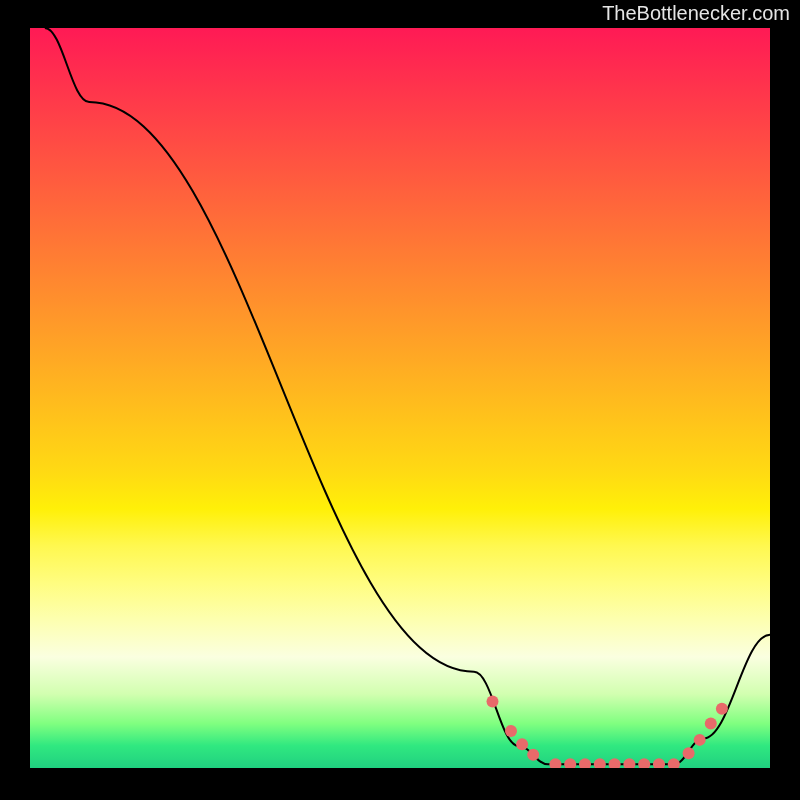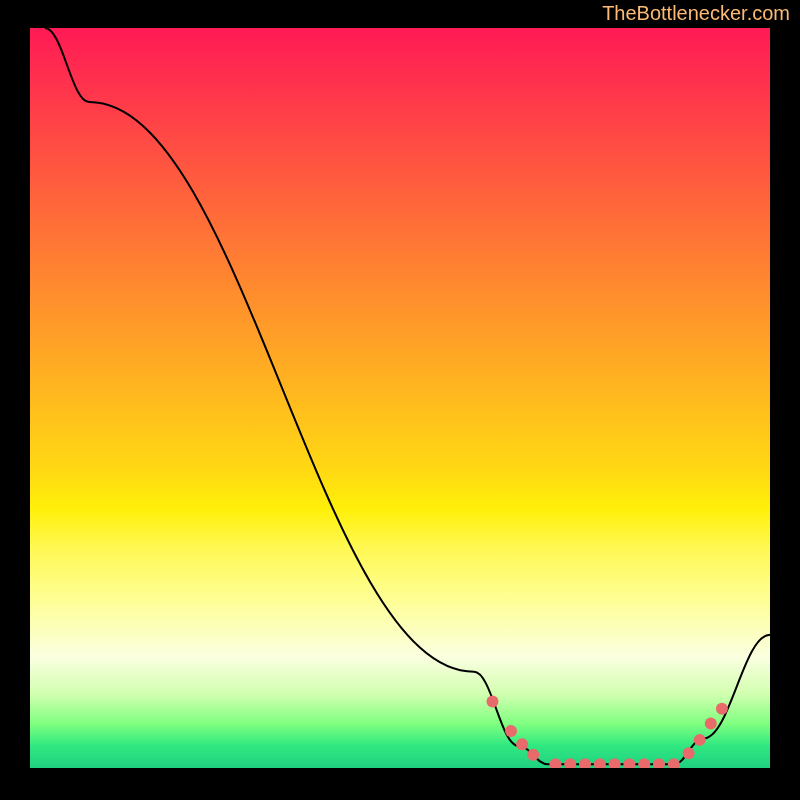--- a/index.html
+++ b/index.html
@@ -7,21 +7,21 @@
       width: 800px;
       height: 800px;
       background: #000;
       position: relative;
       font-family: Arial, sans-serif;
     }
     .attribution {
       position: absolute;
       top: 2px;
       right: 10px;
-      color: #fdba74;
+      color: #e5e5e5;
       font-size: 20px;
       font-weight: normal;
       z-index: 10;
     }
     .plot-area {
       position: absolute;
       left: 30px;
       top: 28px;
       width: 740px;
       height: 740px;

